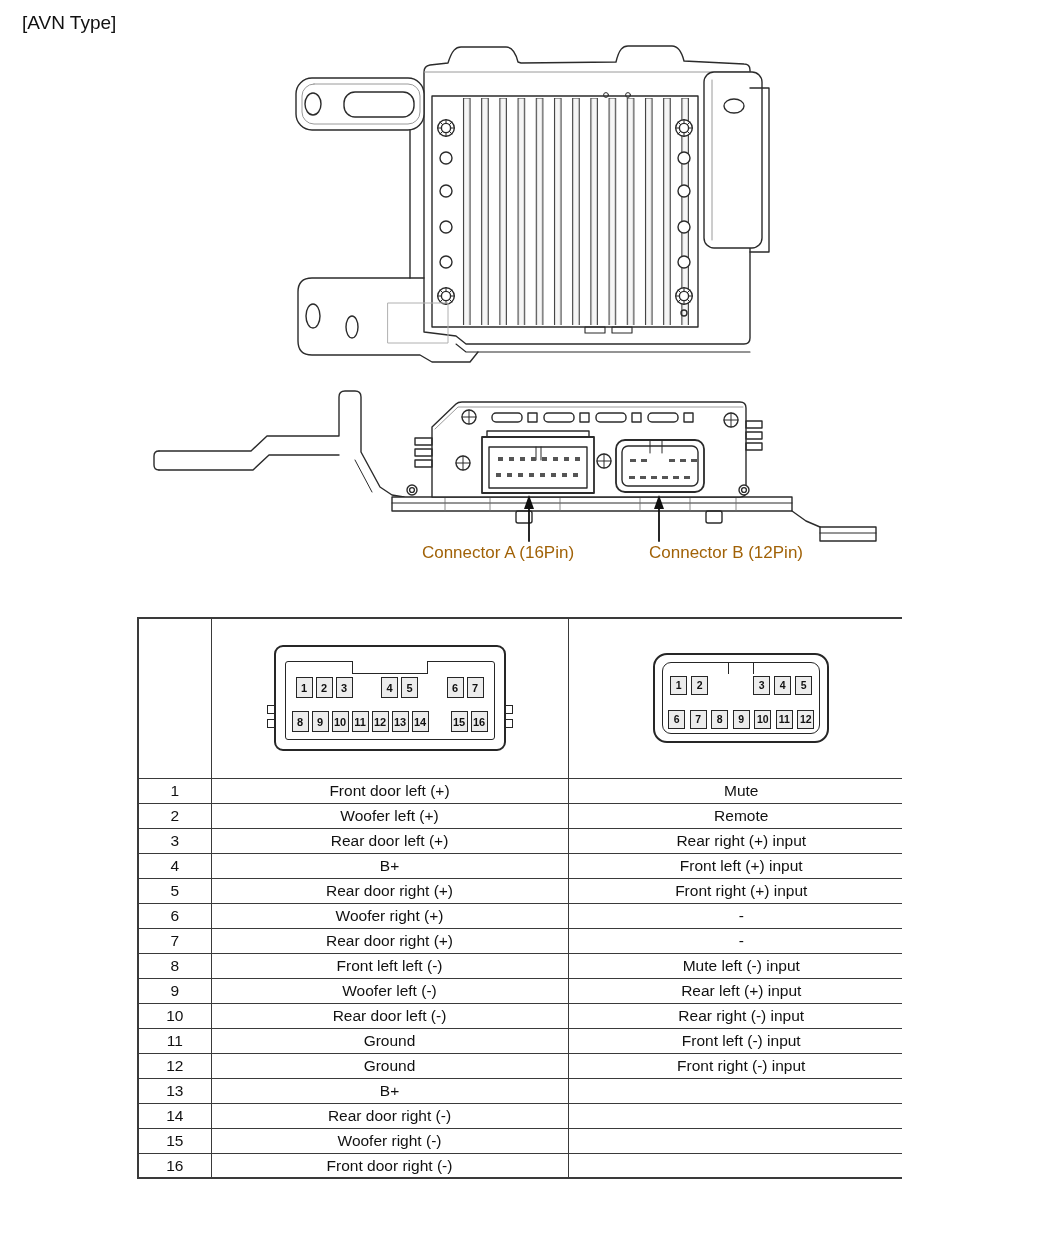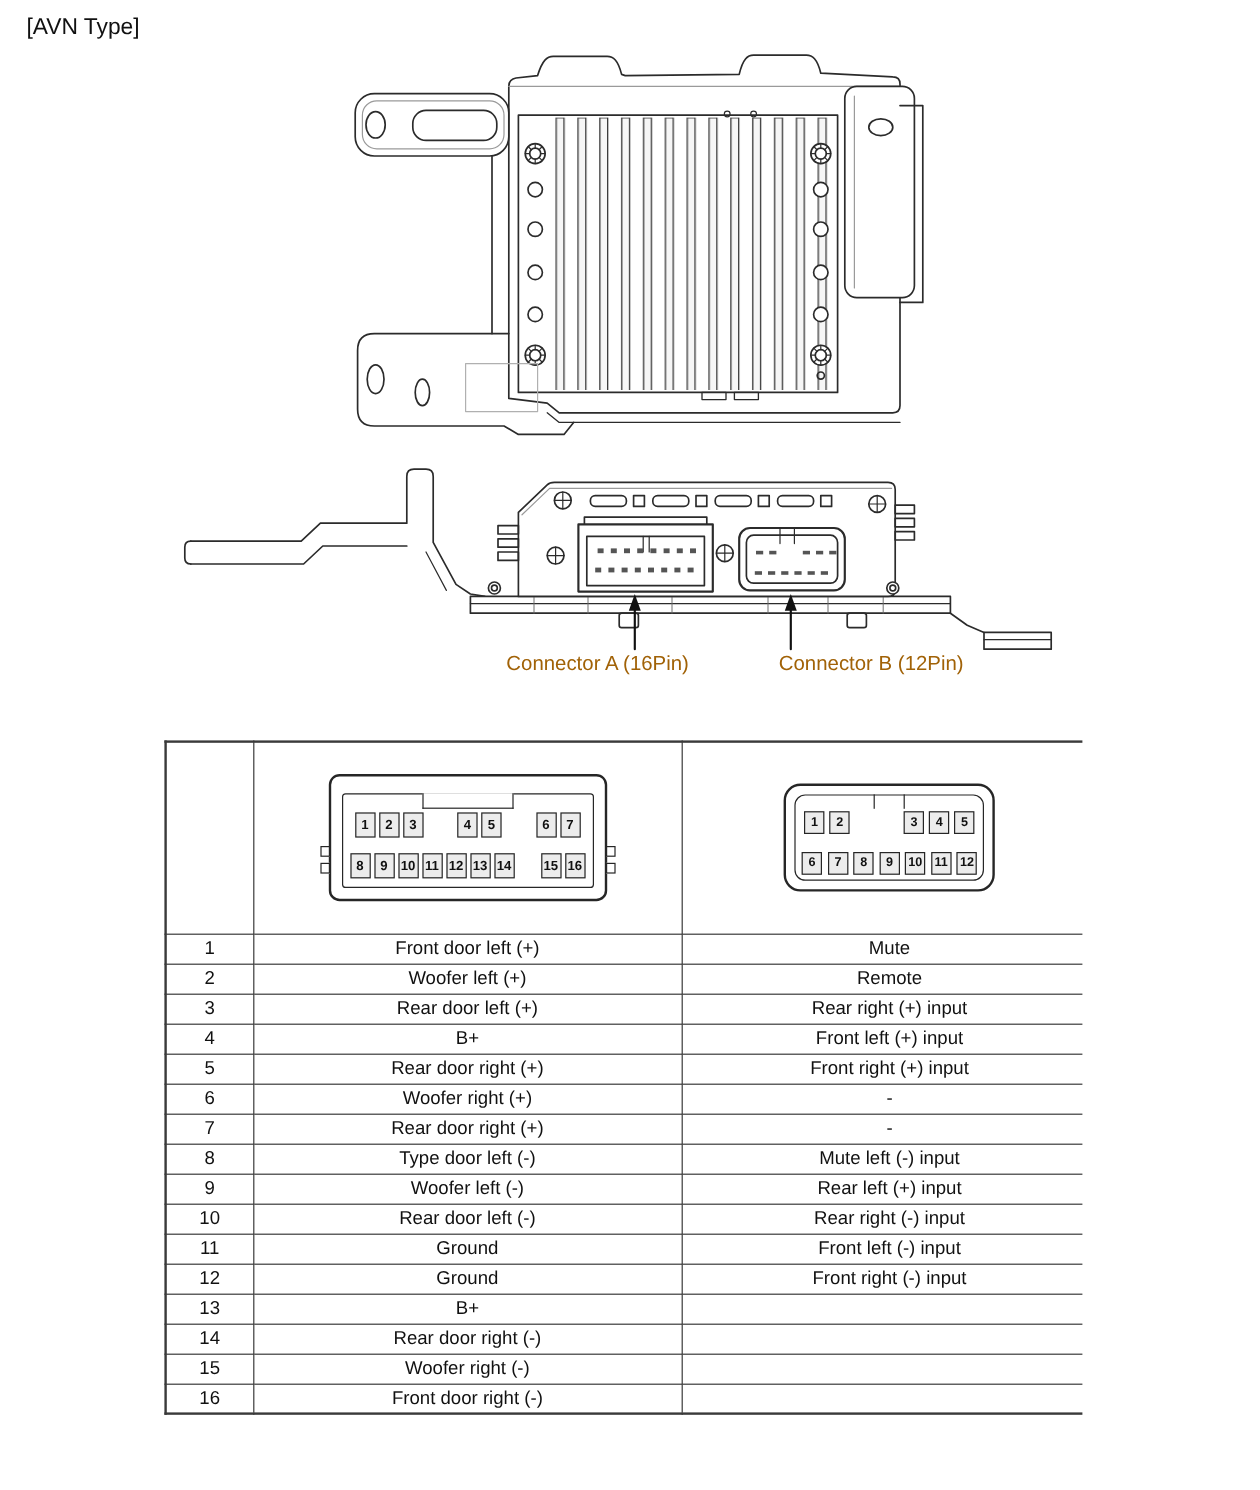--- a/index.html
+++ b/index.html
@@ -338,21 +338,21 @@
           <td>Woofer right (+)</td>
           <td>-</td>
         </tr>
         <tr class="data-row">
           <td>7</td>
           <td>Rear door right (+)</td>
           <td>-</td>
         </tr>
         <tr class="data-row">
           <td>8</td>
-          <td>Type door left (-)</td>
+          <td>Front left left (-)</td>
           <td>Mute left (-) input</td>
         </tr>
         <tr class="data-row">
           <td>9</td>
           <td>Woofer left (-)</td>
           <td>Rear left (+) input</td>
         </tr>
         <tr class="data-row">
           <td>10</td>
           <td>Rear door left (-)</td>

